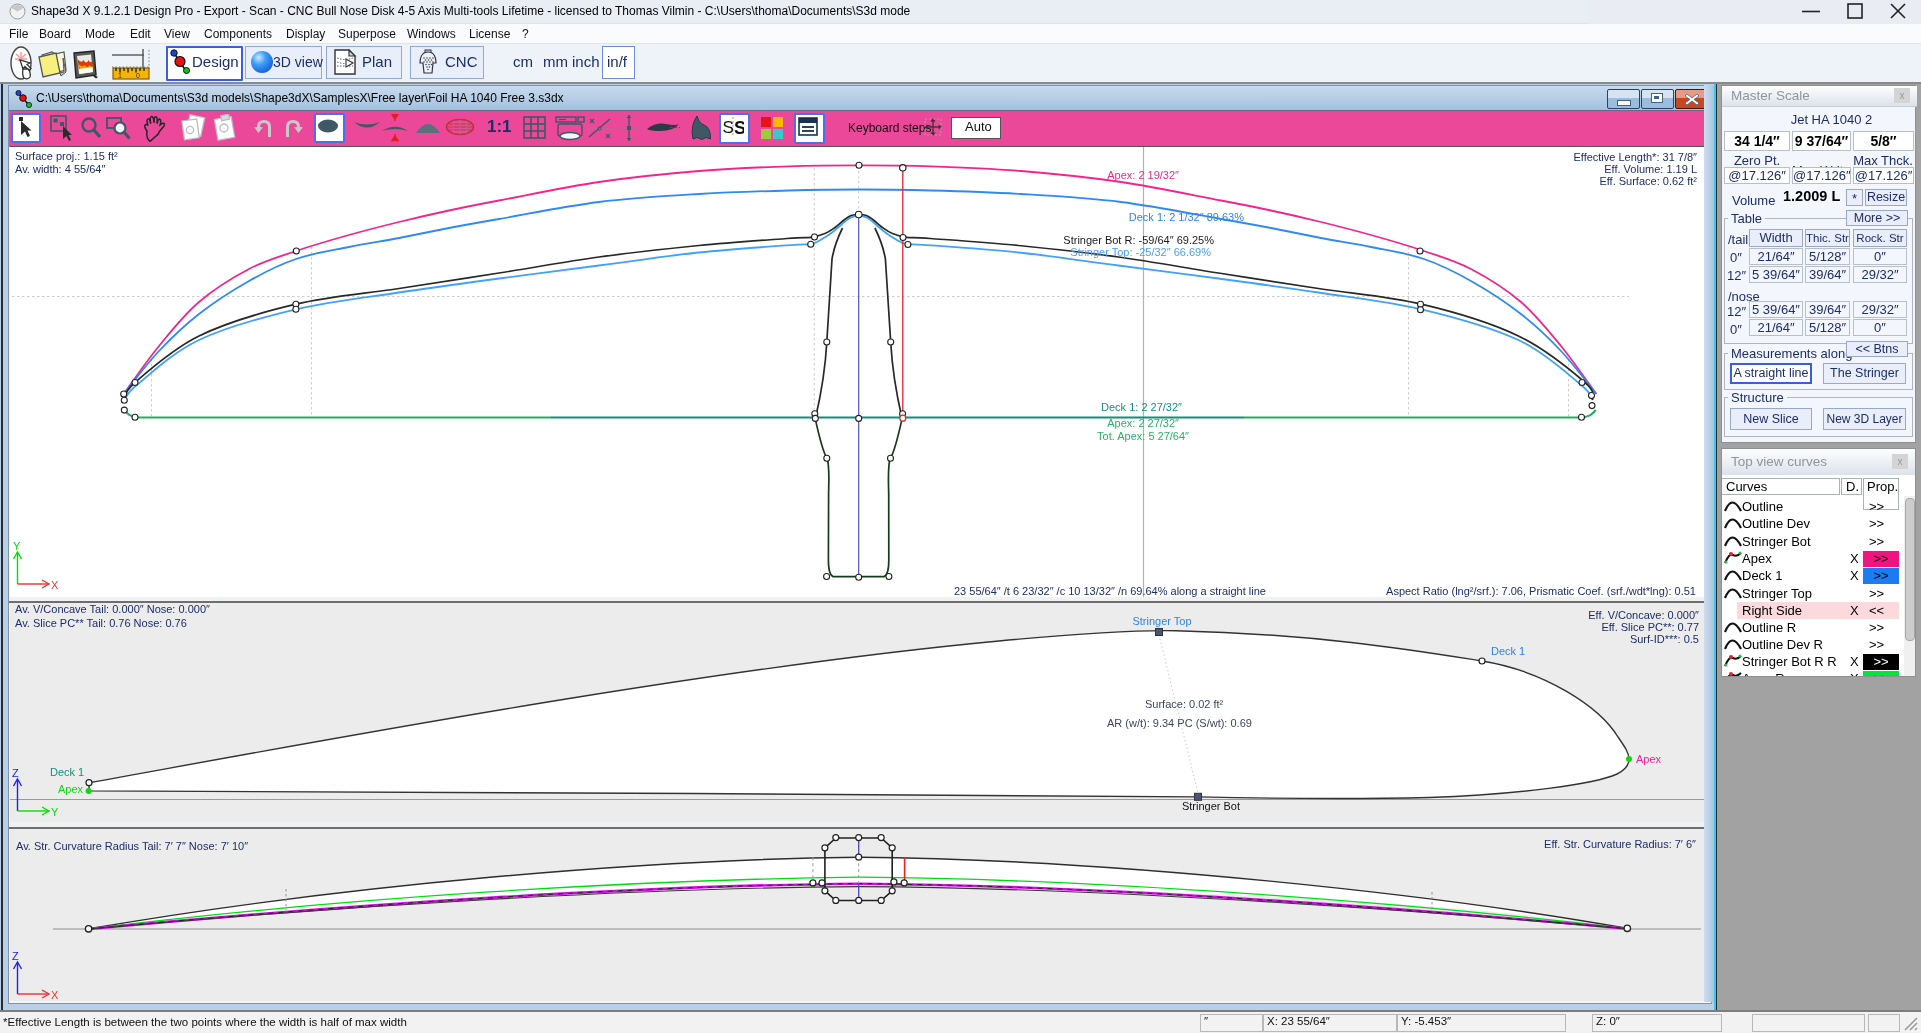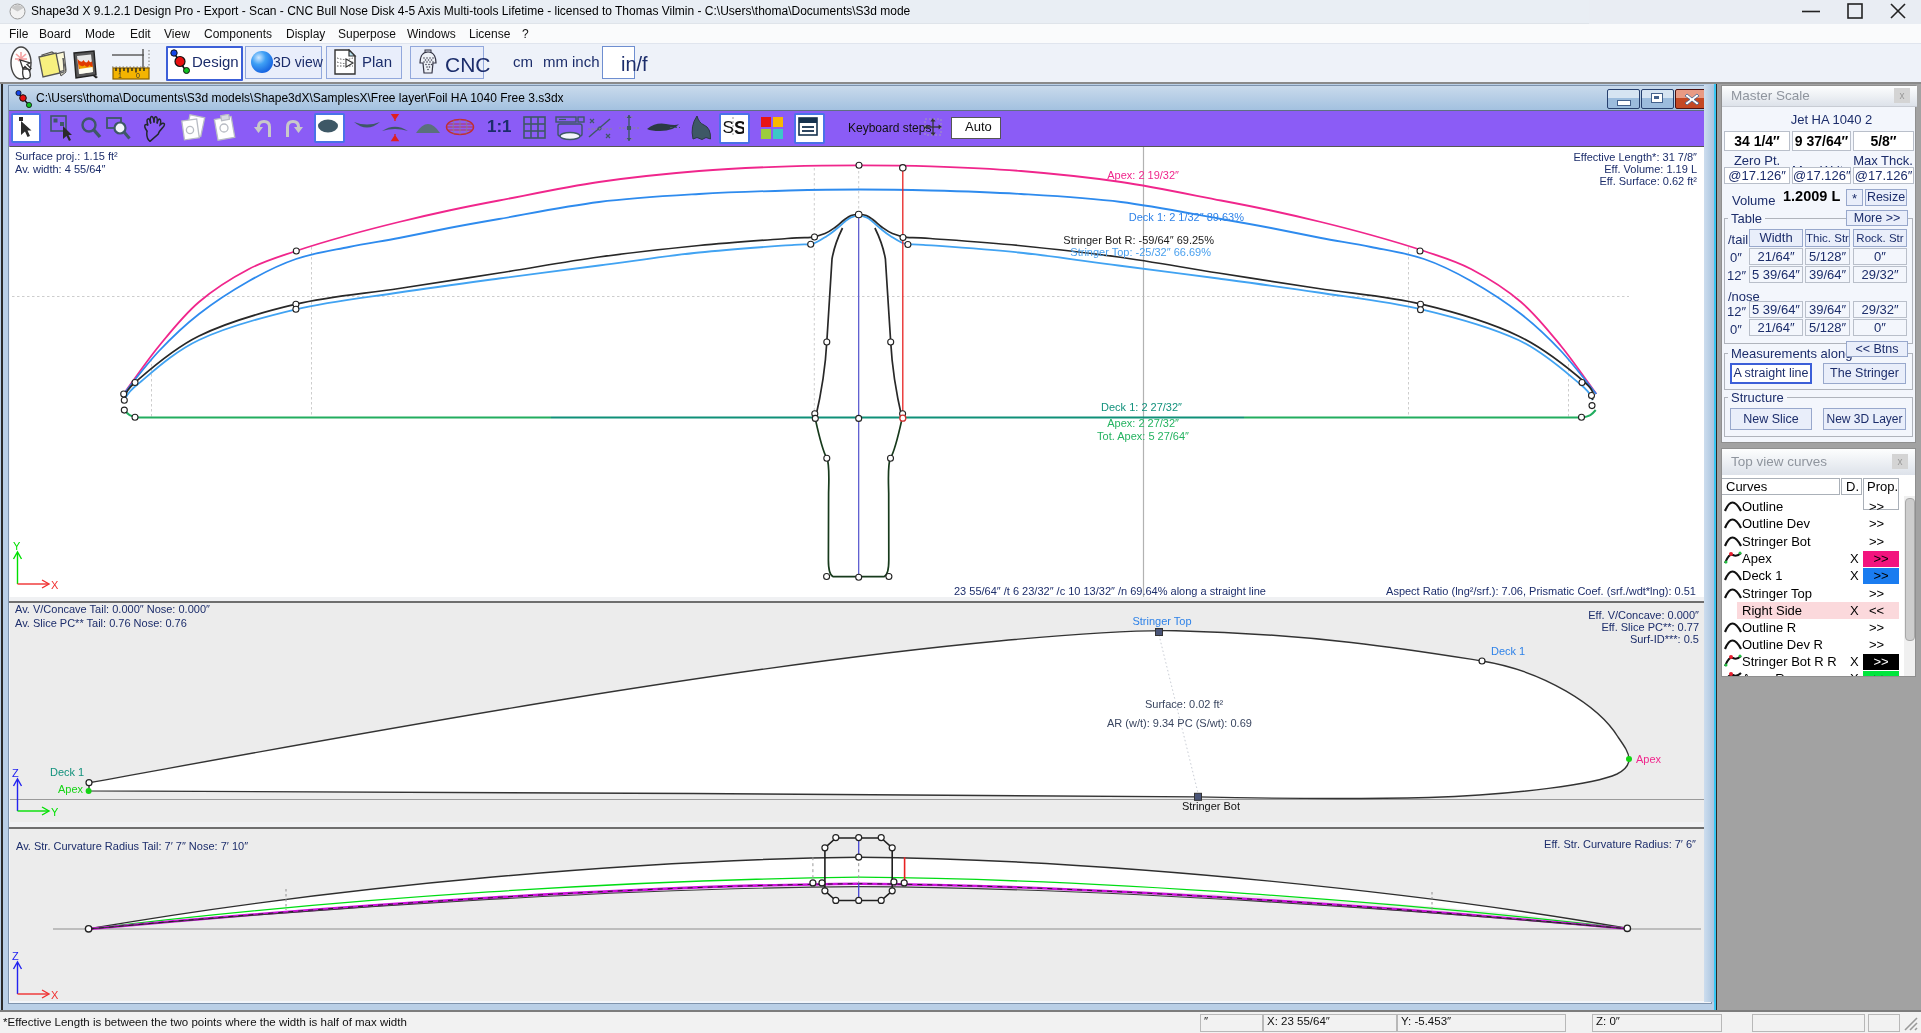--- a/index.html
+++ b/index.html
@@ -144,27 +144,27 @@
           <circle cx="13" cy="13" r="0.8"></circle>
           <circle cx="16" cy="13" r="0.8"></circle>
         <circle cx="9" cy="15.5" r="0.8"></circle>
           <circle cx="12" cy="15.5" r="0.8"></circle>
           <circle cx="14.5" cy="15.5" r="0.8"></circle>
         <circle cx="10" cy="18" r="0.8"></circle>
           <circle cx="12.5" cy="18" r="0.8"></circle>
         <circle cx="11" cy="20.5" r="0.8"></circle>
       </g>
     </svg>
-    <div class="abs navy" style="left:445px;top:9px;font-size:21px;">CNC</div>
+    <div class="abs navy" style="left:445px;top:9px;font-size:15px;">CNC</div>
 
     <div class="abs navy" style="left:513px;top:9px;font-size:15px;">cm</div>
     <div class="abs navy" style="left:543px;top:9px;font-size:15px;">mm</div>
     <div class="abs navy" style="left:572px;top:9px;font-size:15px;">inch</div>
     <div class="abs" style="left:602px;top:2px;width:31px;height:31px;background:#fff;border:1px solid #6e8ed0;"></div>
-    <div class="abs navy" style="left:607px;top:9px;font-size:20px;margin-left:14px;">in/f</div>
+    <div class="abs navy" style="left:607px;top:9px;font-size:15px;">in/f</div>
   </div>
 
   <div class="abs" style="left:0;top:82px;width:1921px;height:2px;background:#8a8a8a;"></div>
   <div class="abs" style="left:0;top:84px;width:1717px;height:926px;background:#b9cfe7;"></div>
   <div class="abs" style="left:1px;top:84px;width:2px;height:926px;background:#2a2a2a;"></div>
   <div class="abs" style="left:0;top:1010px;width:1921px;height:2px;background:#7d7d7d;"></div>
 
   <div class="abs" id="rightdock" style="left:1717px;top:84px;width:204px;height:926px;background:#a2a2a2;font-size:13px;">
 
     <div class="abs" style="left:4px;top:1px;width:195px;height:358px;background:#f3f6fc;border:1px solid #8f8f8f;box-sizing:border-box;">
@@ -325,21 +325,21 @@
         <div class="abs" style="left:9px;top:3px;width:10px;height:8px;background:#fff;border:1px solid #44618c;"></div>
         <div class="abs" style="left:12px;top:6px;width:5px;height:3px;background:#44618c;"></div>
       </div>
       <div class="abs" style="left:1666px;top:3px;width:32px;height:18px;border:1px solid #4c1010;border-radius:2px;background:linear-gradient(#e89a84 0 45%,#c44824 45% 100%);">
         <svg class="abs" style="left:8px;top:2px" width="16" height="14" viewBox="0 0 16 14">
           <path d="M3,2 L8,6 L13,2 L15,4 L10,7.5 L15,11 L13,13 L8,9 L3,13 L1,11 L6,7.5 L1,4 Z" fill="#fff" stroke="#44618c" stroke-width="0.8"></path>
         </svg>
       </div>
     </div>
 
-    <div class="abs" id="innertb" style="left:0;top:25px;width:1700px;height:35px;background:#8b5cf6;border-bottom:1px solid #8a8a8a;">
+    <div class="abs" id="innertb" style="left:0;top:25px;width:1700px;height:35px;background:#ec4899;border-bottom:1px solid #8a8a8a;">
 
       <div class="abs" style="left:2px;top:2px;width:26px;height:26px;background:#fff;border:2px solid #4a72e8;border-radius:2px;"></div>
       <svg class="abs" style="left:9px;top:5px" width="16" height="22" viewBox="0 0 16 22">
         <rect x="1" y="1" width="4" height="4" fill="#2b2b2b"></rect>
         <path d="M3,5 L3,19 L7,15.5 L9.5,21 L12,20 L9.5,14.5 L13.5,14.5 Z" fill="#2b2b2b"></path>
       </svg>
 
       <svg class="abs" style="left:41px;top:4px" width="26" height="26" viewBox="0 0 26 26">
         <rect x="1" y="1" width="15" height="15" fill="none" stroke="#3e5866" stroke-width="1.6"></rect>
         <rect x="3.5" y="3.5" width="4" height="4" fill="#3e5866"></rect>

